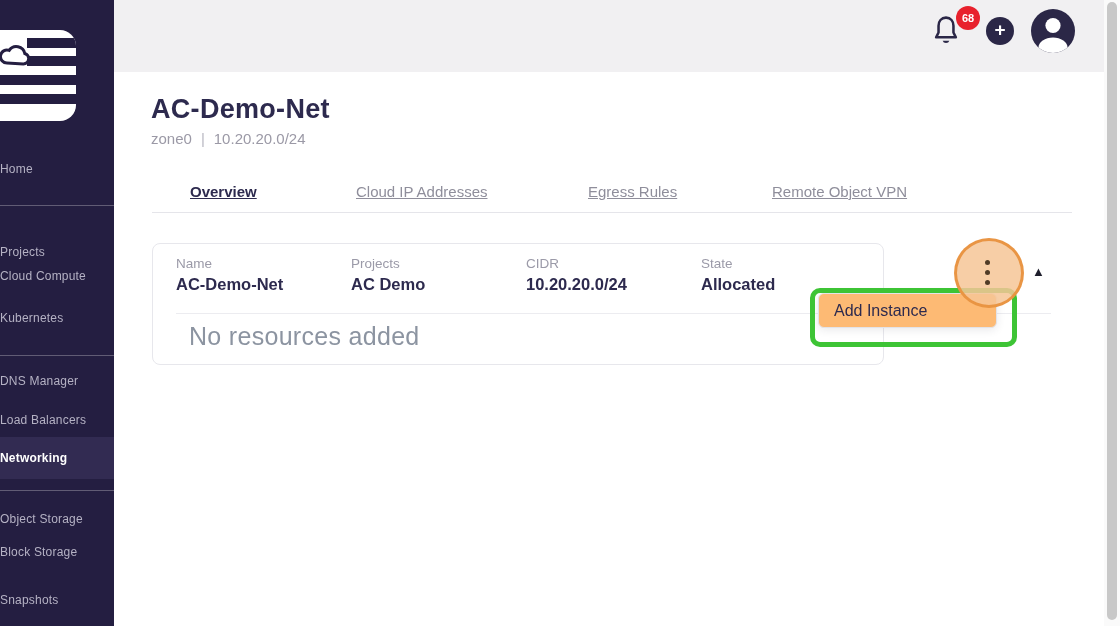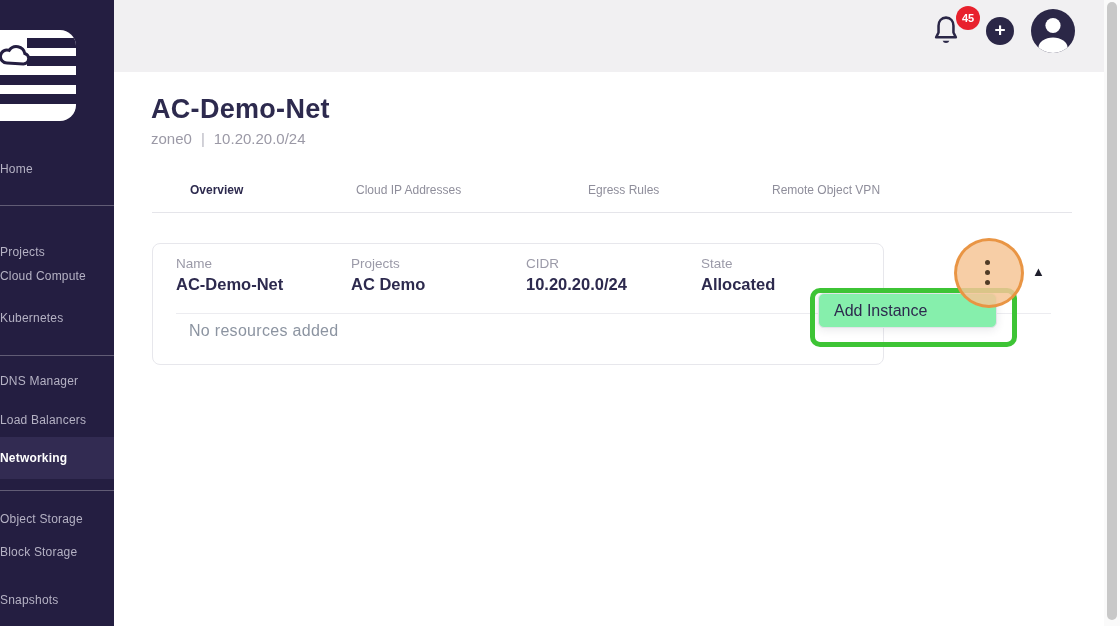--- a/index.html
+++ b/index.html
@@ -27,38 +27,38 @@
   
   .rail{position:absolute;left:1104px;top:0;width:16px;height:626px;background:#fafafa;z-index:12;}
   .thumb{position:absolute;left:3px;top:2px;width:10px;height:618px;border-radius:5px;background:#c8c8c8;}
 
   
   .page-title{position:absolute;left:151px;top:94px;font-size:27px;font-weight:700;color:#2d2a4e;letter-spacing:.3px;}
   .page-sub{position:absolute;left:151px;top:130px;font-size:15px;color:#9b99a6;}
   .page-sub .sep{margin:0 9px;color:#b9b8c2;}
 
   
-  .tab{position:absolute;top:183px;font-size:12px;color:#8f8e9b;cursor:pointer;}
+  .tab{position:absolute;top:183px;font-size:15px;color:#8f8e9b;cursor:pointer;text-decoration:underline;}
   .tab.active{color:#2d2a4e;font-weight:700;}
   .tabline{position:absolute;left:152px;top:212px;width:920px;height:1px;background:#e5e5ea;}
 
   
   .card{position:absolute;left:152px;top:243px;width:732px;height:122px;background:#fff;
         border:1px solid #e7e7ec;border-radius:8px;box-sizing:border-box;z-index:1;}
   .fld{position:absolute;top:12px;}
   .fld .lab{font-size:13.5px;color:#9b9aa8;display:block;}
   .fld .val{font-size:16.5px;font-weight:700;color:#2d2a4e;display:block;margin-top:4px;}
   .card-div{position:absolute;left:23px;top:69px;width:875px;height:1px;background:#ececf0;}
-  .empty-msg{position:absolute;left:36px;top:78px;font-size:16px;color:#8c94a1;letter-spacing:.3px;}
+  .empty-msg{position:absolute;left:36px;top:78px;font-size:25px;color:#8c94a1;letter-spacing:.3px;}
   .kebab{position:absolute;left:985px;top:260px;width:6px;cursor:pointer;z-index:11;}
   .kebab i{display:block;width:5px;height:5px;border-radius:50%;background:#503b26;margin:0 0 5px 0;}
   .collapse{position:absolute;left:1032px;top:264px;font-size:13px;color:#1e1e2c;cursor:pointer;z-index:3;}
 
   
-  .dropdown{position:absolute;left:818px;top:293px;width:179px;height:35px;background:#86efac;border:1px solid #e3e3e8;
+  .dropdown{position:absolute;left:818px;top:293px;width:179px;height:35px;background:#fdba74;border:1px solid #e3e3e8;
             border-radius:6px;box-shadow:0 2px 8px rgba(40,40,60,.10);z-index:8;box-sizing:border-box;}
   .dropdown .mi{display:block;padding-left:15px;line-height:33px;font-size:16px;color:#2d2a4e;cursor:pointer;}
 
   
   .hl-green{position:absolute;left:810px;top:288px;width:197px;height:49px;border:5px solid #3dc435;
             border-radius:10px;z-index:9;pointer-events:none;}
   .hl-orange{position:absolute;left:954px;top:238px;width:70px;height:70px;border-radius:50%;
              background:rgba(246,198,151,.85);border:3px solid rgba(232,145,62,.95);box-sizing:border-box;
              z-index:10;pointer-events:none;}
 </style>
@@ -67,21 +67,21 @@
 
 <div class="stage">
 
   <div class="topbar">
     <div class="bell">
       <svg width="34" height="38" viewBox="0 0 24 27">
         <path d="M12 4 C8.7 4 6.7 6.5 6.7 9.8 L6.7 14.6 L5 18 L19 18 L17.3 14.6 L17.3 9.8 C17.3 6.5 15.3 4 12 4 Z" fill="none" stroke="#2b2747" stroke-width="1.8" stroke-linejoin="round"></path>
         <path d="M9.6 20.5 a2.5 2.2 0 0 0 4.8 0 Z" fill="#2b2747"></path>
       </svg>
     </div>
-    <div class="badge">45</div>
+    <div class="badge">68</div>
     <div class="plusbtn">+</div>
     <div class="avatar">
       <svg width="44" height="44" viewBox="0 0 44 44">
         <clipPath id="avclip">
             <circle cx="22" cy="22" r="22"></circle>
           </clipPath>
         <circle cx="22" cy="22" r="22" fill="#2b2747"></circle>
         <g clip-path="url(#avclip)">
           <circle cx="22" cy="16.5" r="7.6" fill="#ffffff"></circle>
           <ellipse cx="22" cy="38.5" rx="14.5" ry="10" fill="#ffffff"></ellipse>

